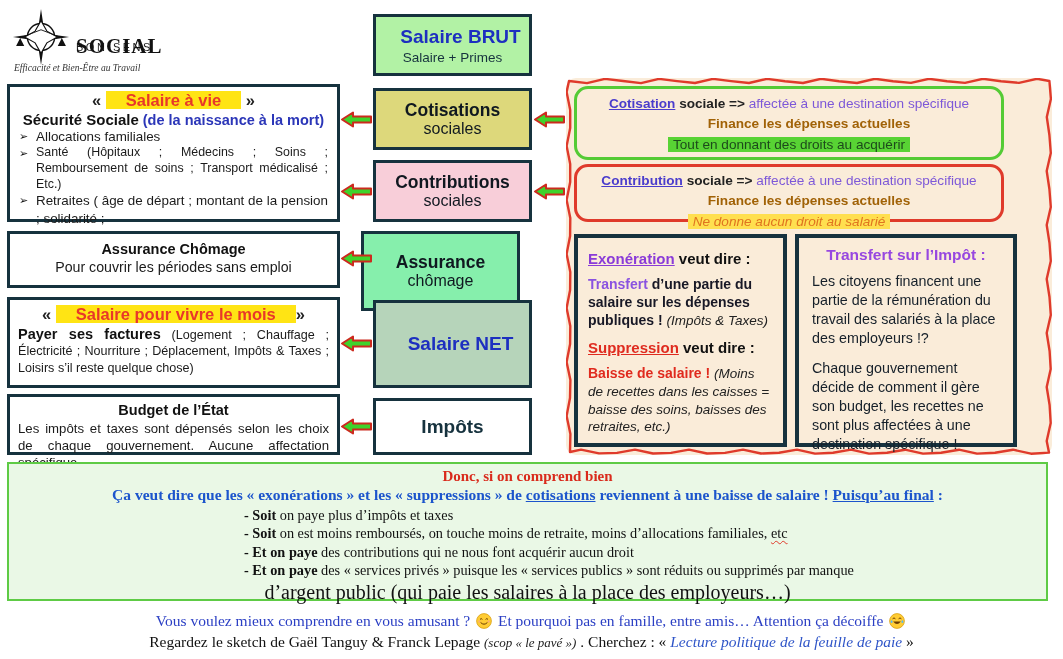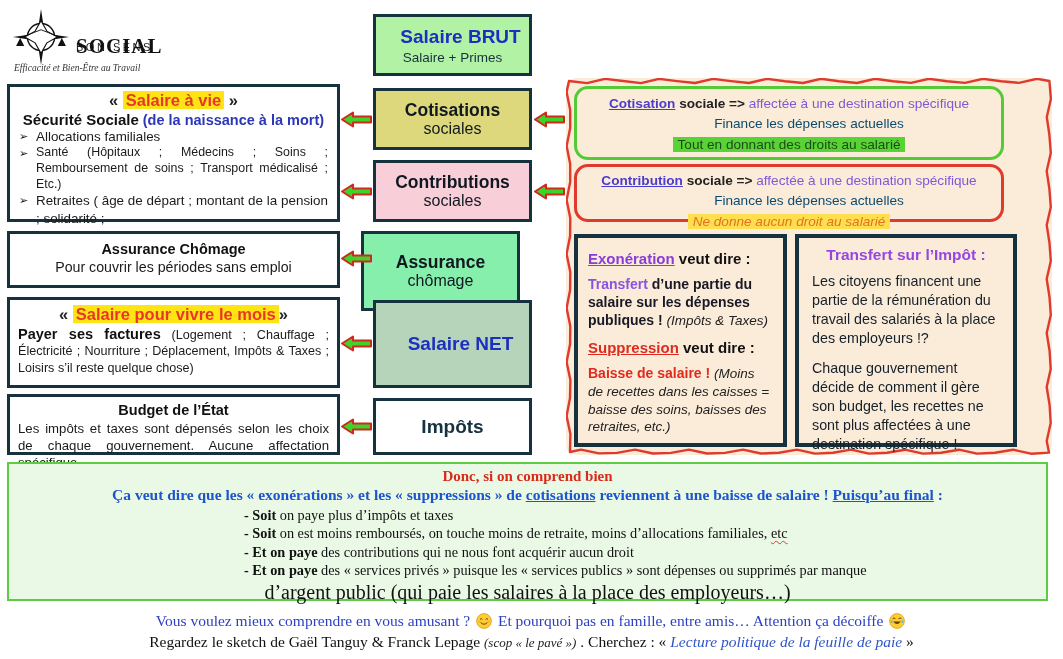--- a/index.html
+++ b/index.html
@@ -9,38 +9,38 @@
   
   .logo-text-top{font-size:11px;letter-spacing:2.5px;font-weight:500;color:#1b1b1b;}
   .logo-text-main{font-family:"Liberation Serif",serif;font-size:21px;font-weight:700;letter-spacing:1px;color:#111;line-height:1;}
   .logo-tagline{font-family:"Liberation Serif",serif;font-style:italic;font-size:9.5px;color:#333;}
   
   .navy-box{border:3px solid #16323e;background:#fff;}
   .mid-box{border:3px solid #16323e;display:flex;flex-direction:column;align-items:center;justify-content:center;text-align:center;}
   .mid-l1{font-size:17.5px;font-weight:700;line-height:1.15;}
   .mid-l2{font-size:16px;font-weight:400;line-height:1.15;}
   .blue-big{font-size:19px;font-weight:700;color:#1d2fc0;margin-left:16px;}
-  .hl-yellow{background:#ffe414;color:#e8372a;padding:0 3px;font-weight:700;text-align:right;}
+  .hl-yellow{background:#ffe414;color:#e8372a;padding:0 20px;font-weight:700;text-align:right;}
   .left-title{font-size:16.5px;font-weight:700;text-align:center;color:#222;line-height:1.25;}
   .left-sub{font-size:15px;font-weight:700;text-align:center;color:#111;}
   .left-sub .note{font-weight:600;color:#2b36b8;font-size:14.5px;}
   .bullet-row{display:flex;font-size:12.4px;line-height:1.28;color:#1b1b1b;}
   .bullet-glyph{width:17px;flex:none;font-size:11px;padding-top:1px;color:#111;}
   .bullet-text{text-align:justify;}
   .small-title{font-size:14.5px;font-weight:700;text-align:center;color:#111;line-height:1.3;}
   .small-body{font-size:13.6px;text-align:center;color:#1b1b1b;line-height:1.25;}
   .just{ text-align:justify;}
   
   .panel-bg{background:#faecd9;border-radius:10px;}
   .round-green{border:3.5px solid #54cb35;border-radius:14px;text-align:center;font-size:13.6px;line-height:1.5;padding-top:5px;}
   .round-red{border:3.5px solid #df3a2b;border-radius:14px;text-align:center;font-size:13.6px;line-height:1.5;padding-top:4px;}
   .term{font-weight:700;text-decoration:underline;color:#4a3ccc;}
   .term-mid{font-weight:700;color:#222;}
   .spec{color:#7d58d8;font-weight:500;}
-  .finance{font-weight:400;color:#0c4a6e;padding-left:40px;}
+  .finance{font-weight:700;color:#a16207;padding-left:40px;}
   .hl-green{background:#58d334;color:#1d4a1b;padding:0 5px;}
   .hl-gold{background:#ffdf4f;color:#e0741f;padding:0 5px;font-style:italic;}
   .def-box{border:4px solid #16323e;background:transparent;}
   .def-title{text-align:left;font-size:15px;font-weight:700;color:#111;}
   .u-purple{color:#8a3bd8;text-decoration:underline;}
   .u-red{color:#df2b1f;text-decoration:underline;}
   .def-body{font-size:14px;font-weight:700;color:#181826;line-height:1.28;}
   .def-italic{font-weight:400;font-style:italic;font-size:13.5px;color:#222;}
   .lead-purple{color:#8a52e0;}
   .lead-red{color:#e02a1e;}
@@ -164,21 +164,21 @@
     </svg>
 
   <div class="abs panel-bg" style="left:566px;top:78px;width:486px;height:377px;">
     <svg id="panel-wave" class="abs" style="left:0;top:0;" width="486" height="377" viewBox="0 0 486 377">
         <path d="M3,3 L3,3.0 L21,5.1 L39,0.9 L57,3.0 L75,5.1 L93,0.9 L111,3.1 L129,5.0 L147,0.9 L165,3.1 L183,5.0 L201,0.9 L219,3.2 L237,5.0 L255,0.8 L273,3.2 L291,5.0 L309,0.8 L327,3.2 L345,4.9 L363,0.8 L381,3.3 L399,4.9 L417,0.8 L435,3.3 L453,4.9 L471,0.8 L483.4,3 L484.9,21 L480.8,39 L483.4,57 L484.8,75 L480.7,93 L483.4,111 L484.8,129 L480.7,147 L483.5,165 L484.8,183 L480.7,201 L483.5,219 L484.8,237 L480.7,255 L483.6,273 L484.7,291 L480.7,309 L483.6,327 L484.7,345 L480.7,363 L483,374.6 L465,375.7 L447,371.7 L429,374.7 L411,375.6 L393,371.7 L375,374.7 L357,375.6 L339,371.7 L321,374.8 L303,375.6 L285,371.6 L267,374.8 L249,375.6 L231,371.6 L213,374.8 L195,375.5 L177,371.6 L159,374.9 L141,375.5 L123,371.6 L105,374.9 L87,375.5 L69,371.6 L51,374.9 L33,375.4 L15,371.6 L4.0,374 L4.4,356 L0.6,338 L4.0,320 L4.4,302 L0.6,284 L4.1,266 L4.3,248 L0.6,230 L4.1,212 L4.3,194 L0.6,176 L4.1,158 L4.3,140 L0.6,122 L4.2,104 L4.2,86 L0.6,68 L4.2,50 L4.2,32 L0.6,14 Z" fill="none" stroke="#df3a2b" stroke-width="2.4" stroke-linejoin="round"></path>
       </svg>
 
     <div class="abs round-green" style="left:8px;top:8px;width:430px;height:74px;">
       <div><span class="term">Cotisation</span><span class="term-mid"> sociale =&gt; </span><span class="spec">affectée à une destination spécifique</span></div>
       <div class="finance">Finance les dépenses actuelles</div>
-      <div><span class="hl-green">Tout en donnant des droits au salarié</span></div>
+      <div><span class="hl-green">Tout en donnant des droits au acquérir</span></div>
     </div>
 
     <div class="abs round-red" style="left:8px;top:86px;width:430px;height:58px;">
       <div><span class="term">Contribution</span><span class="term-mid"> sociale =&gt; </span><span class="spec">affectée à une destination spécifique</span></div>
       <div class="finance">Finance les dépenses actuelles</div>
       <div><span class="hl-gold">Ne donne aucun droit au salarié</span></div>
     </div>
 
     <div class="abs def-box" style="left:8px;top:156px;width:213px;height:213px;padding:8px 10px;">
       <div class="def-title" style="margin-top:4px;"><span class="u-purple">Exonération</span><span> veut dire :</span></div>
@@ -194,21 +194,21 @@
     </div>
   </div>
 
   <div class="abs conclusion" style="left:7px;top:462px;width:1041px;height:139px;">
     <div class="conc-title">Donc, si on comprend bien</div>
     <div class="conc-blue"><span>Ça veut dire que les « exonérations » et les « suppressions » de </span><span style="text-decoration:underline;">cotisations</span><span> reviennent à une baisse de salaire ! </span><span style="text-decoration:underline;">Puisqu’au final</span><span> :</span></div>
     <div class="conc-items">
       <div><span class="conc-lead">- Soit</span><span> on paye plus d’impôts et taxes</span></div>
       <div><span class="conc-lead">- Soit</span><span> on est moins remboursés, on touche moins de retraite, moins d’allocations familiales, </span><span class="squiggle">etc</span></div>
       <div><span class="conc-lead">- Et on paye</span><span> des contributions qui ne nous font acquérir aucun droit</span></div>
-      <div><span class="conc-lead">- Et on paye</span><span> des « services privés » puisque les « services publics » sont dépenses ou supprimés par manque</span></div>
+      <div><span class="conc-lead">- Et on paye</span><span> des « services privés » puisque les « services publics » sont réduits ou supprimés par manque</span></div>
     </div>
     <div class="conc-cont">d’argent public (qui paie les salaires à la place des employeurs…)</div>
   </div>
 
   <div class="abs footer1" style="left:0;top:612px;">
     <span>Vous voulez mieux comprendre en vous amusant ? </span><svg class="emoji" width="16" height="16" viewBox="0 0 16 16">
         <circle cx="8" cy="8" r="7.4" fill="#ffcc33" stroke="#d9a012" stroke-width="0.8"></circle>
         <path d="M4,6.4 q1.2,-1.6 2.4,0 M9.6,6.4 q1.2,-1.6 2.4,0" stroke="#6b3c00" stroke-width="1" fill="none"></path>
         <path d="M4.6,9.5 q3.4,3.4 6.8,0" stroke="#6b3c00" stroke-width="1" fill="none"></path>
         <circle cx="3.4" cy="8.6" r="1" fill="#f79d8f" opacity="0.8"></circle>

